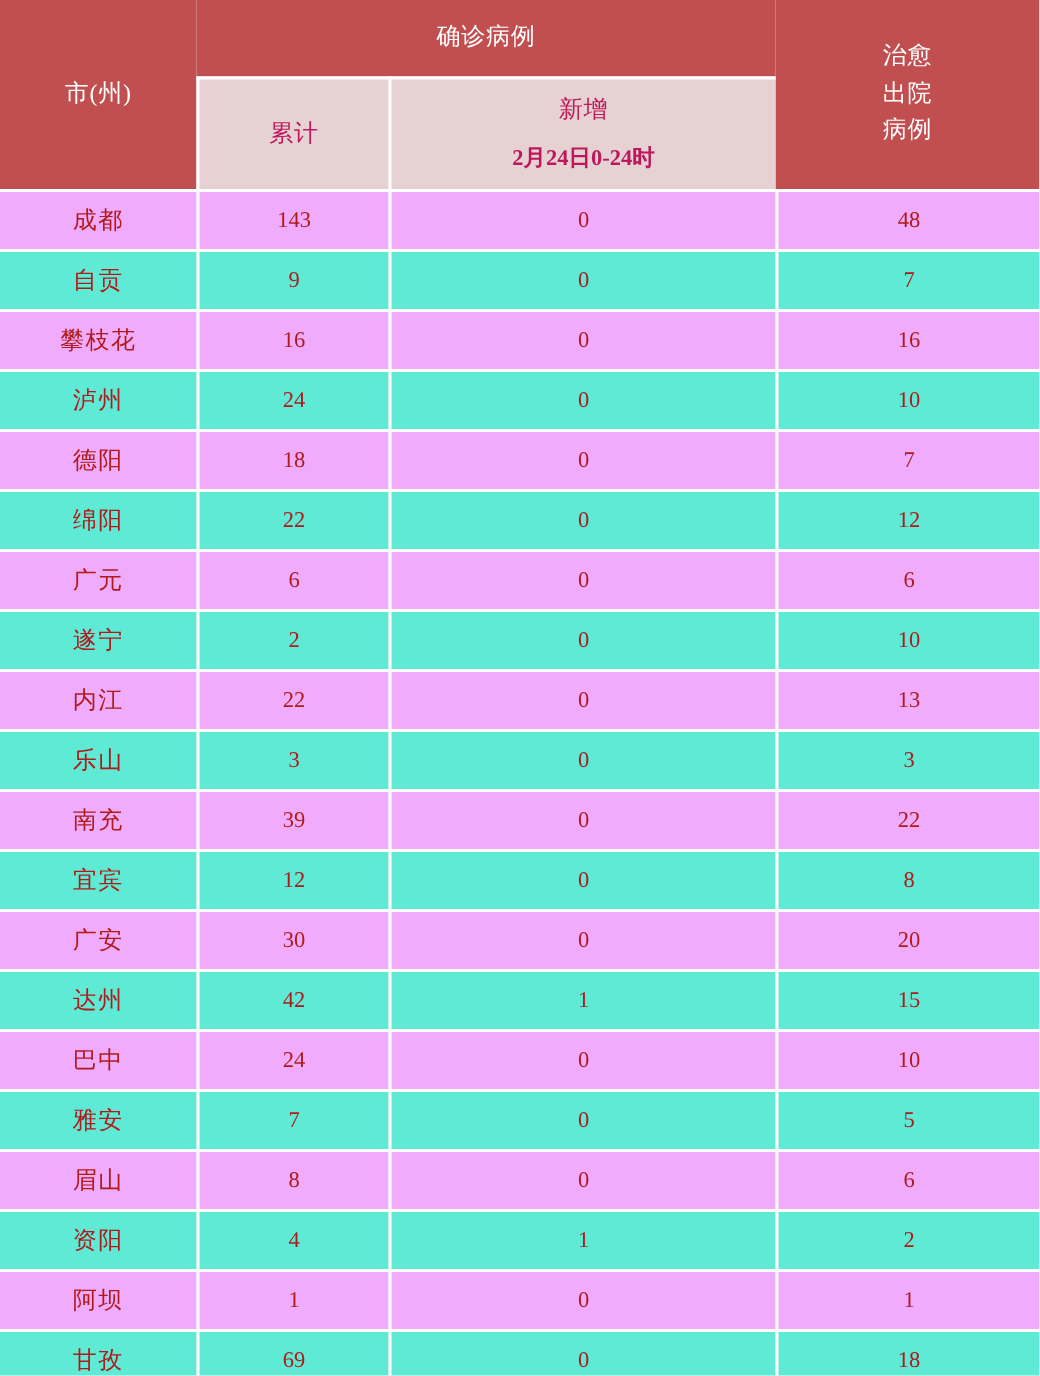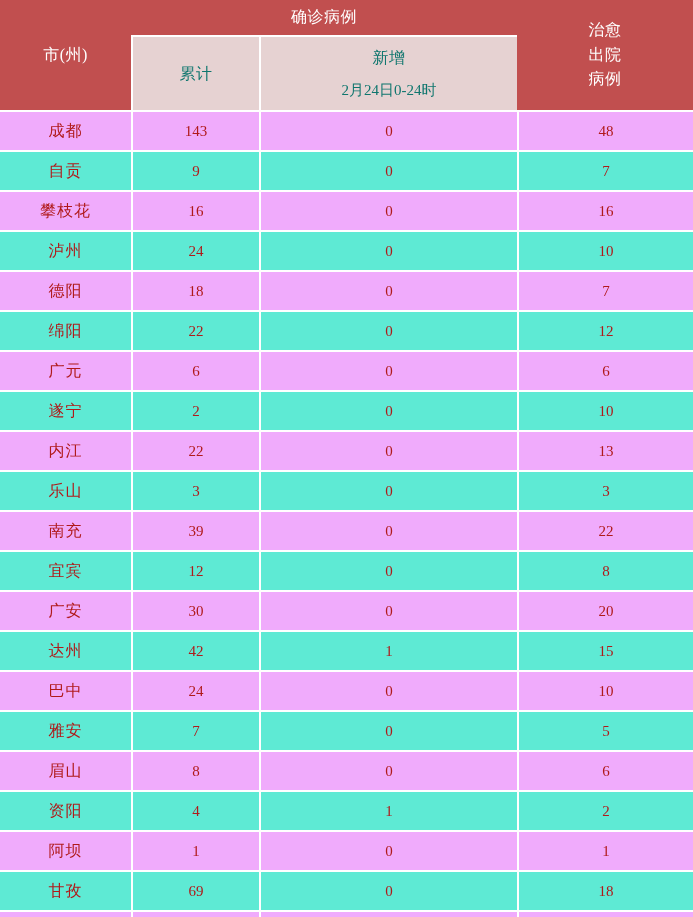--- a/index.html
+++ b/index.html
@@ -40,48 +40,49 @@
   th.head-red {
     background: #c14f4f;
     color: #ffffff;
     font-size: 16px;
     line-height: 1.55;
     letter-spacing: 0.5px;
   }
 
   th.head-pink {
     background: #e6d2d2;
-    color: #0f766e;
+    color: #be185d;
     font-size: 16px;
     line-height: 1.5;
     border-left: 2px solid #ffffff;
     border-top: 2px solid #ffffff;
     letter-spacing: 0.5px;
   }
 
   th.head-title {
-    height: 35px;
+    height: 51px;
   }
 
   th.head-sub {
     height: 73px;
   }
 
   th.head-city {
     
   }
 
   .sub-main {
     display: block;
   }
   .sub-date {
     display: block;
     margin-top: 9px;
     font-size: 15px;
     letter-spacing: 0;
+    font-weight: bold;
   }
   .stacked-line {
     display: block;
   }
 
   
   tbody td {
     text-align: center;
     vertical-align: middle;
     height: 38px;

